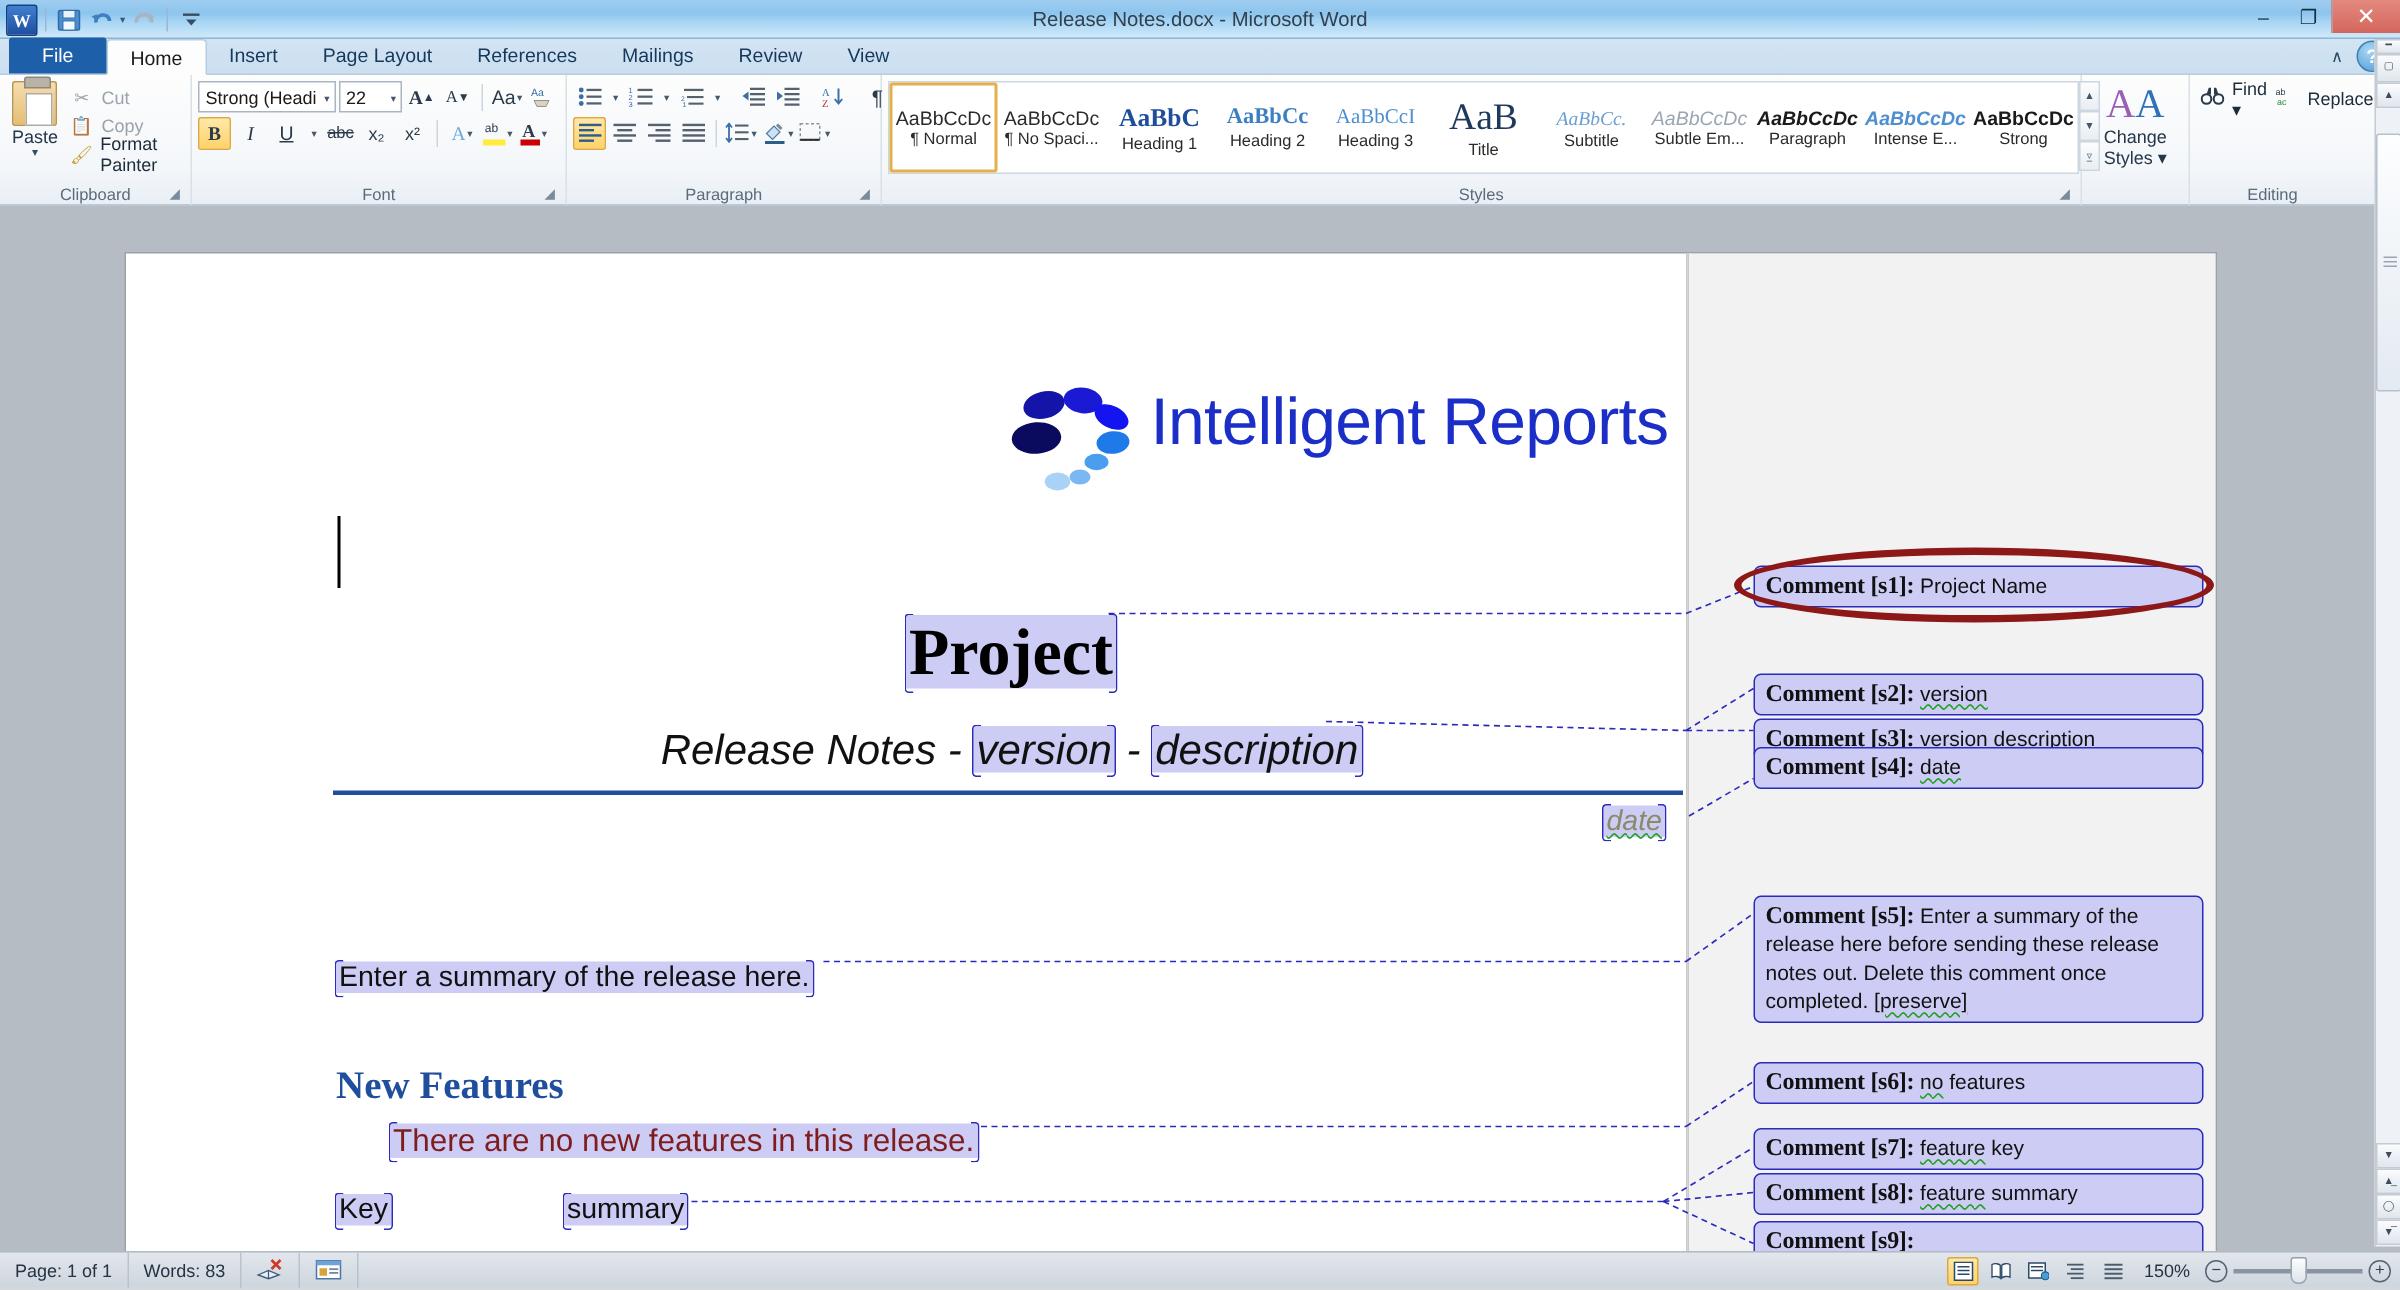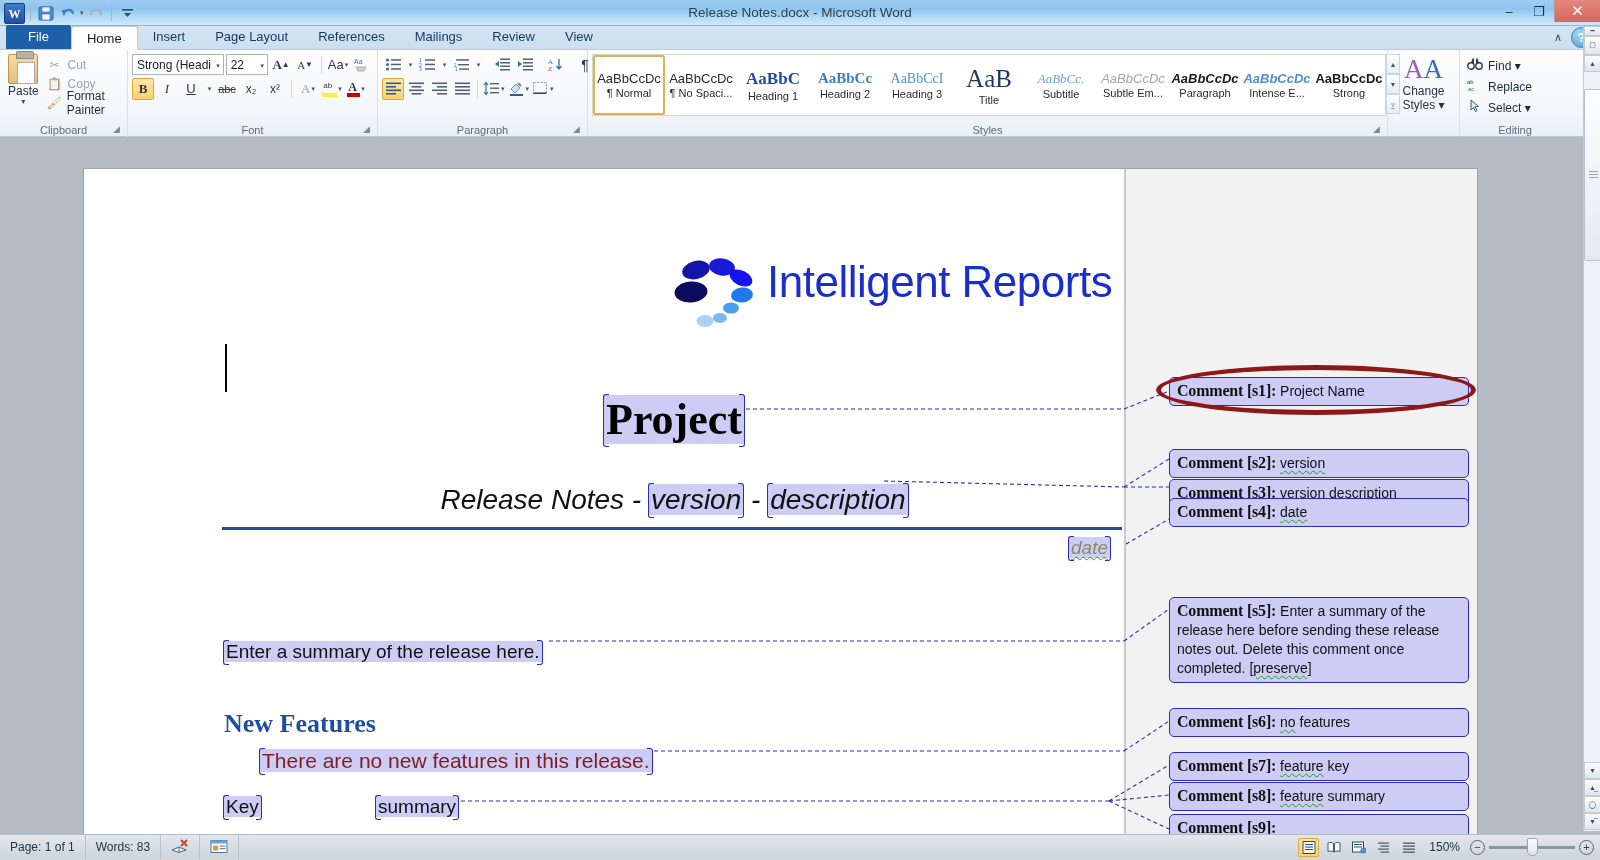--- a/index.html
+++ b/index.html
@@ -168,21 +168,21 @@
     background:#ccccf5;position:relative;padding:0 2px;
   }
   .hl:before,.hl:after{
     content:"";position:absolute;top:-1px;height:calc(100% + 2px);width:5px;
     border:1.4px solid #2b2bbb;
   }
   .hl:before{left:-1px;border-right:none;border-radius:3px 0 0 3px;}
   .hl:after{right:-1px;border-left:none;border-radius:0 3px 3px 0;}
 
   .dtitle{
-    position:absolute;left:140px;top:225px;width:900px;text-align:center;
+    position:absolute;left:140px;top:240px;width:900px;text-align:center;
     font-family:"Liberation Serif",serif;font-weight:bold;font-size:44px;color:#000;
   }
   .dsub{
     position:absolute;left:140px;top:315px;width:900px;text-align:center;
     font-family:"Liberation Sans",sans-serif;font-style:italic;font-size:28px;color:#111;
   }
   .hrule{position:absolute;left:138px;top:358px;width:900px;height:3px;background:#1f4e9c;}
   .ddate{
     position:absolute;left:985px;top:368px;font-family:"Liberation Sans",sans-serif;
     font-style:italic;font-size:19px;color:#8a8a6a;
@@ -613,21 +613,21 @@
     <div class="gcontent" style="flex-direction:column;align-items:center;padding-top:2px">
       <div class="changeicon"><span class="a1">A</span><span class="a2">A</span></div>
       <div style="font-size:12px;color:#25374a;text-align:center;line-height:14px">
         <div>Change</div>
         <div>Styles ▾</div>
       </div>
     </div>
   </div>
 
   <div class="group g-editing">
-    <div class="gcontent" style="flex-direction:column;padding-top:3px">
+    <div class="gcontent" style="flex-direction:row;padding-top:3px">
       <div class="ebtn">
         <span>
           <svg width="16" height="14" viewBox="0 0 16 14">
               <circle cx="4" cy="9" r="3.2" fill="none" stroke="#2b3b4b" stroke-width="1.4"></circle>
               <circle cx="12" cy="9" r="3.2" fill="none" stroke="#2b3b4b" stroke-width="1.4"></circle>
               <path d="M4 6 L5.5 1.5 L7 1.5 L7 6 M12 6 L10.5 1.5 L9 1.5 L9 6" fill="#2b3b4b"></path>
             </svg>
         </span>
         <span>Find ▾</span>
       </div>

